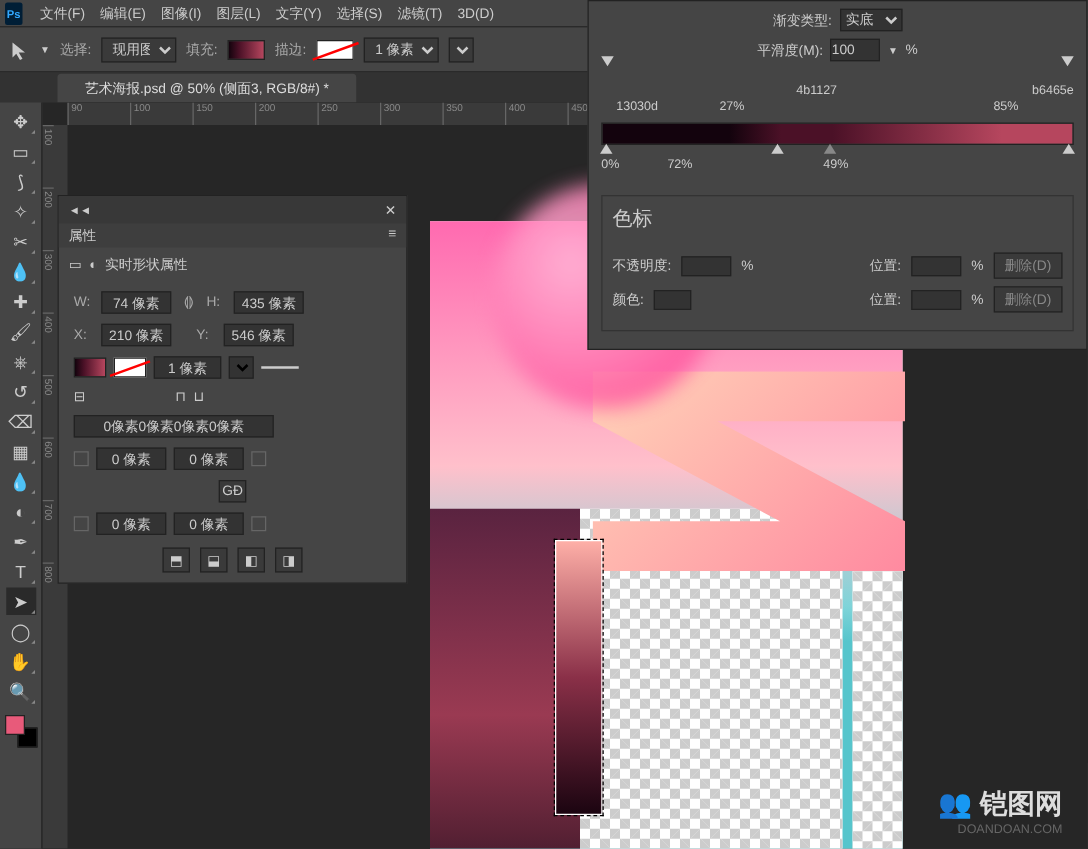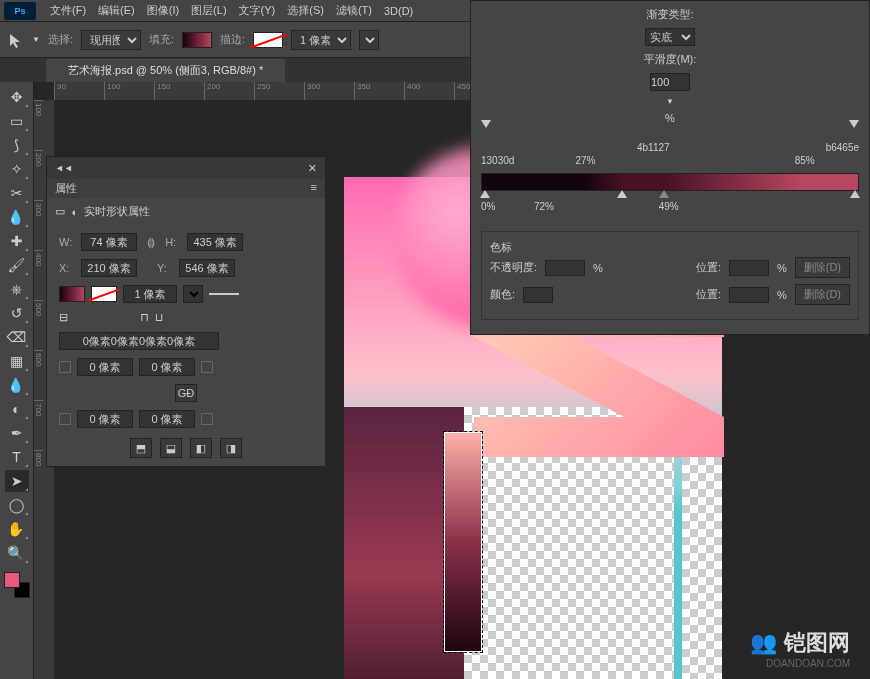--- a/index.html
+++ b/index.html
@@ -1,18 +1,18 @@
 <!DOCTYPE html>
 <html><head>
 <meta charset="utf-8">
 <style>
 * { box-sizing: border-box; margin: 0; padding: 0; font-family: "Microsoft YaHei", sans-serif; }
 body { background: #323232; color: #ccc; font-size: 11px; width: 870px; height: 679px; overflow: hidden; position: relative; }
 .menubar { background: #454545; height: 22px; display: flex; align-items: center; padding: 0 4px; border-bottom: 1px solid #222; }
-.menubar .ps-logo { width: 32px; height: 18px; background: #001e36; color: #31a8ff; font-weight: bold; font-size: 9px; display: flex; align-items: center; justify-content: center; border-radius: 2px; margin-right: 8px; }
+.menubar .ps-logo { width: 14px; height: 18px; background: #001e36; color: #31a8ff; font-weight: bold; font-size: 9px; display: flex; align-items: center; justify-content: center; border-radius: 2px; margin-right: 8px; }
 .menubar span { padding: 0 6px; cursor: default; }
 .optbar { background: #454545; height: 36px; display: flex; align-items: center; padding: 0 8px; gap: 8px; border-bottom: 1px solid #222; }
 .optbar .tool-ind { width: 16px; height: 16px; }
 .optbar .sel-label { color: #aaa; }
 .optbar select, .optbar .dd { background: #3a3a3a; border: 1px solid #222; color: #ccc; height: 20px; font-size: 11px; padding: 0 4px; }
 .swatch { width: 30px; height: 16px; display: inline-block; border: 1px solid #222; }
 .grad-swatch { background: linear-gradient(to right, #13030d, #4b1127 30%, #b6465e); }
 .tabbar { background: #323232; height: 24px; display: flex; align-items: flex-end; padding-left: 46px; }
 .tab { background: #454545; padding: 4px 22px; font-size: 11px; color: #ddd; border-top-left-radius: 3px; border-top-right-radius: 3px; }
 .workspace { position: absolute; top: 82px; left: 0; right: 0; bottom: 0; display: flex; }
@@ -37,33 +37,33 @@
 .props-title { padding: 6px 8px; font-size: 11px; display: flex; align-items: center; gap: 6px; }
 .props-body { padding: 8px 12px; }
 .prop-row { display: flex; align-items: center; gap: 6px; margin-bottom: 8px; font-size: 11px; }
 .prop-row .lbl { color: #aaa; width: 16px; }
 .prop-row input { background: #333; border: 1px solid #222; color: #ccc; width: 56px; height: 18px; font-size: 11px; padding: 0 3px; text-align: center; }
 .prop-row .link { color: #aaa; padding: 0 4px; }
 .mini-swatch { width: 26px; height: 16px; border: 1px solid #222; display: inline-block; }
 .ops-row { display: flex; gap: 8px; justify-content: center; margin-top: 10px; }
 .ops-row .op { width: 22px; height: 20px; background: #3a3a3a; border: 1px solid #222; display: flex; align-items: center; justify-content: center; }
 .gradient-panel { position: absolute; right: 0; top: 0; width: 400px; background: #454545; border: 1px solid #222; padding: 6px 10px 14px; z-index: 20; }
-.gp-row { display: flex; align-items: center; gap: 6px; margin-bottom: 6px; font-size: 11px; flex-direction: column; }
+.gp-row { display: flex; align-items: center; gap: 6px; margin-bottom: 6px; font-size: 11px; }
 .gp-row .lbl { color: #ccc; }
 .gp-row select, .gp-row input { background: #333; border: 1px solid #222; color: #ccc; height: 18px; font-size: 11px; }
 .grad-bar { height: 18px; background: linear-gradient(to right, #13030d 0%, #13030d 27%, #4b1127 38%, #4b1127 49%, #b6465e 85%, #b6465e 100%); position: relative; margin: 4px 0; border: 1px solid #222; }
 .grad-stop-top { position: absolute; top: -10px; width: 10px; height: 10px; }
 .grad-stop-bot { position: absolute; bottom: -10px; width: 10px; height: 10px; }
 .stop-marker { width: 0; height: 0; border-left: 5px solid transparent; border-right: 5px solid transparent; border-top: 8px solid #ccc; }
 .stop-marker-up { border-top: none; border-bottom: 8px solid #ccc; }
 .hex-row { display: flex; justify-content: space-between; font-size: 10px; color: #ccc; margin: 2px 0; }
 .pct-row { position: relative; height: 14px; font-size: 10px; }
 .pct-row span { position: absolute; }
 .stops-section { border: 1px solid #333; padding: 8px; margin-top: 6px; }
-.stops-title { font-size: 11px; margin-bottom: 2px; }
+.stops-title { font-size: 16px; margin-bottom: 16px; }
 .stop-ctrl { display: flex; align-items: center; gap: 8px; margin-bottom: 6px; font-size: 11px; }
 .stop-ctrl input { background: #333; border: 1px solid #222; width: 40px; height: 16px; color: #666; }
 .stop-ctrl .btn { background: #3a3a3a; border: 1px solid #222; padding: 2px 8px; color: #888; }
 .watermark { position: absolute; right: 20px; bottom: 10px; font-size: 10px; color: #666; text-align: right; }
 .wm-logo { font-size: 22px; color: #ddd; font-weight: bold; }
 .checkbox { width: 12px; height: 12px; border: 1px solid #666; display: inline-block; }
 .sel-rect { position: absolute; border: 1px solid #fff; outline: 1px dashed #000; }
 </style>
 </head>
 <body>
@@ -253,21 +253,21 @@
     <div class="grad-stop-top" style="right:0">
         <div class="stop-marker"></div>
       </div>
     <div class="hex-row">
       <span style="flex:1"></span>
       <span>4b1127</span>
       <span style="flex:1"></span>
       <span>b6465e</span>
     </div>
     <div class="pct-row">
-      <span style="left:0">13030d</span>
+      <span style="left:12px">13030d</span>
       <span style="left:25%">27%</span>
       <span style="left:83%">85%</span>
     </div>
     <div class="grad-bar">
       <div class="grad-stop-bot" style="left:-2px">
           <div class="stop-marker stop-marker-up"></div>
         </div>
       <div class="grad-stop-bot" style="left:36%">
           <div class="stop-marker stop-marker-up"></div>
         </div>

